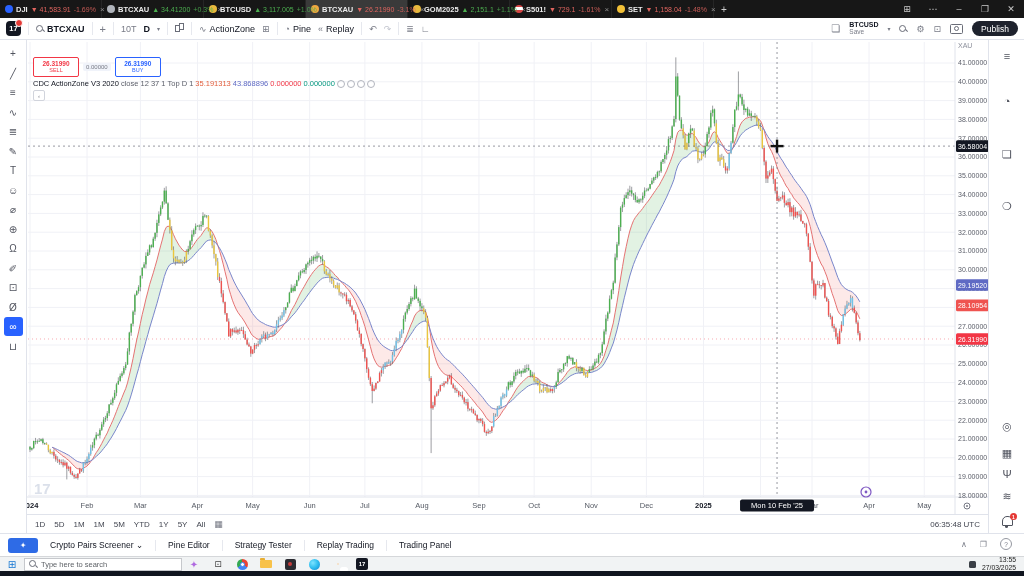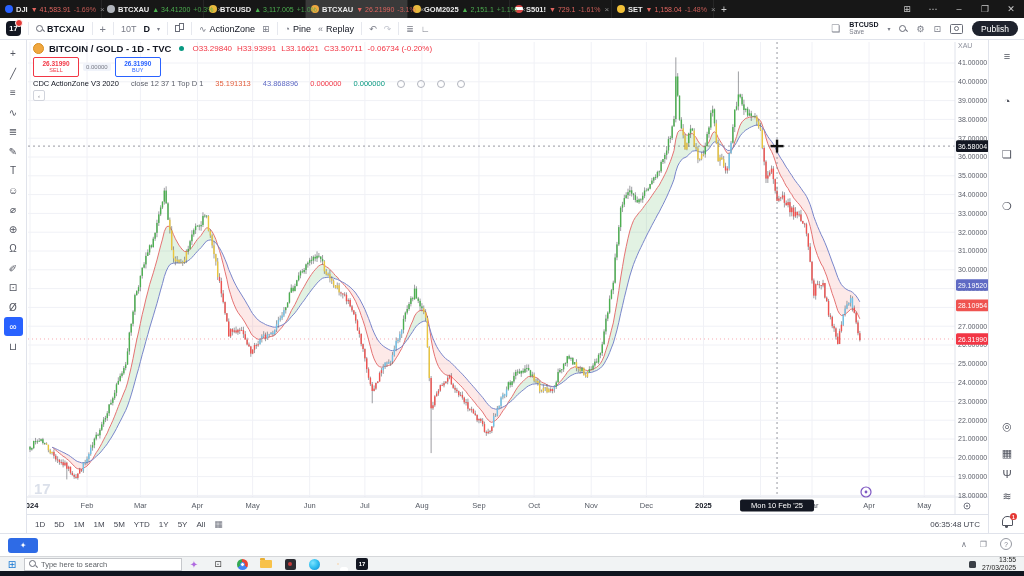--- a/index.html
+++ b/index.html
@@ -53,21 +53,21 @@
   #symbolrow .title{font-weight:bold;font-size:9.5px;}
   #symbolrow .live{width:5px;height:5px;border-radius:50%;background:#089981;margin:0 3px;}
   .ohlc{font-size:8px;color:#f23645;display:flex;gap:5px;}
   #buysell{position:absolute;left:33px;top:57px;display:flex;align-items:center;gap:4px;}
   .bsbox{width:44px;height:18px;border-radius:2px;background:#fff;display:flex;flex-direction:column;align-items:center;justify-content:center;line-height:1;}
   .bsbox .p{font-size:6.5px;font-weight:bold;}
   .bsbox .l{font-size:5.5px;}
   .sellbox{border:1px solid #f23645;color:#f23645;}
   .buybox{border:1px solid #2962ff;color:#2962ff;}
   .spread{font-size:6px;color:#787b86;background:#f0f3fa;padding:1px 3px;border-radius:2px;}
-  #indrow{position:absolute;left:33px;top:79px;display:flex;align-items:center;gap:12px;font-size:7.5px;color:#131722;}
+  #indrow{position:absolute;left:33px;top:79px;display:flex;align-items:center;gap:2px;font-size:7.5px;color:#131722;}
   #indrow .params{color:#5d606b;}
   #indrow .icirc{width:6px;height:6px;border:1px solid #b2b5be;border-radius:50%;}
   #indcollapse{position:absolute;left:33px;top:90px;width:10px;height:9px;border:1px solid #d1d4dc;border-radius:2px;
     color:#787b86;font-size:6px;display:flex;align-items:center;justify-content:center;}
   
   #sidebar{position:absolute;left:988px;top:40px;width:36px;height:493px;background:#fff;border-left:1px solid #e0e3eb;box-sizing:border-box;}
   .sico{position:absolute;left:0;width:36px;text-align:center;color:#50535e;font-size:11px;}
   .bell{position:absolute;left:13px;width:9px;height:8px;border:1.2px solid #50535e;border-radius:5px 5px 1px 1px;}
   .bell::after{content:"";position:absolute;left:2.2px;bottom:-3px;width:2.5px;height:2px;background:#50535e;border-radius:0 0 2px 2px;}
   .bell .badge{position:absolute;right:-5px;top:-4px;width:7px;height:7px;background:#e53935;border-radius:50%;color:#fff;
@@ -1271,32 +1271,20 @@
       <text x="760.48" y="508" font-size="7.5" fill="#555a64" text-anchor="middle" font-weight="normal">Feb</text>
       <text x="812" y="508" font-size="7.5" fill="#555a64" text-anchor="middle" font-weight="normal">Mar</text>
       <text x="869.0400000000001" y="508" font-size="7.5" fill="#555a64" text-anchor="middle" font-weight="normal">Apr</text>
       <text x="924.24" y="508" font-size="7.5" fill="#555a64" text-anchor="middle" font-weight="normal">May</text>
       <rect x="740.0400000000001" y="499.5" width="74" height="12" rx="2" fill="#131722"></rect>
       <text x="777.0400000000001" y="508" font-size="7.5" fill="#fff" text-anchor="middle">Mon 10 Feb '25</text>
       <circle cx="866" cy="492" r="5" fill="none" stroke="#7e57c2" stroke-width="1.2"></circle>
       <circle cx="866" cy="492" r="1.4" fill="#7e57c2"></circle>
     </svg>
 
-  <div id="symbolrow">
-    <span class="coin"></span>
-    <span class="title">BITCOIN / GOLD - 1D - TVC</span>
-    <span class="live"></span>
-    <span class="ohlc">
-      <span>O33.29840</span>
-        <span>H33.93991</span>
-      <span>L33.16621</span>
-        <span>C33.50711</span>
-      <span>-0.06734 (-0.20%)</span>
-    </span>
-  </div>
   <div id="buysell">
     <div class="bsbox sellbox">
       <span class="p">26.31990</span>
         <span class="l">SELL</span>
     </div>
     <span class="spread">0.00000</span>
     <div class="bsbox buybox">
       <span class="p">26.31990</span>
         <span class="l">BUY</span>
     </div>
@@ -1342,20 +1330,31 @@
         <span>All</span>
       </span>
     <span class="cal">▦</span>
     <div id="rr-right">
       <span>06:35:48 UTC</span>
     </div>
   </div>
 
   <div id="paneltabs">
     <span class="blueicon">✦</span>
+    <span id="ptabs" style="display:flex;align-items:center;gap:12px;">
+        <span>Crypto Pairs Screener ⌄</span>
+        <span class="ptsep"></span>
+        <span>Pine Editor</span>
+        <span class="ptsep"></span>
+        <span>Strategy Tester</span>
+        <span class="ptsep"></span>
+        <span>Replay Trading</span>
+        <span class="ptsep"></span>
+        <span>Trading Panel</span>
+      </span>
     <div id="pt-right">
       <span>∧</span>
       <span>❐</span>
       <span class="qm">?</span>
     </div>
   </div>
 
   <div id="taskbar">
     <div class="tbslot" id="winbtn">⊞</div>
     <div id="searchbox">

